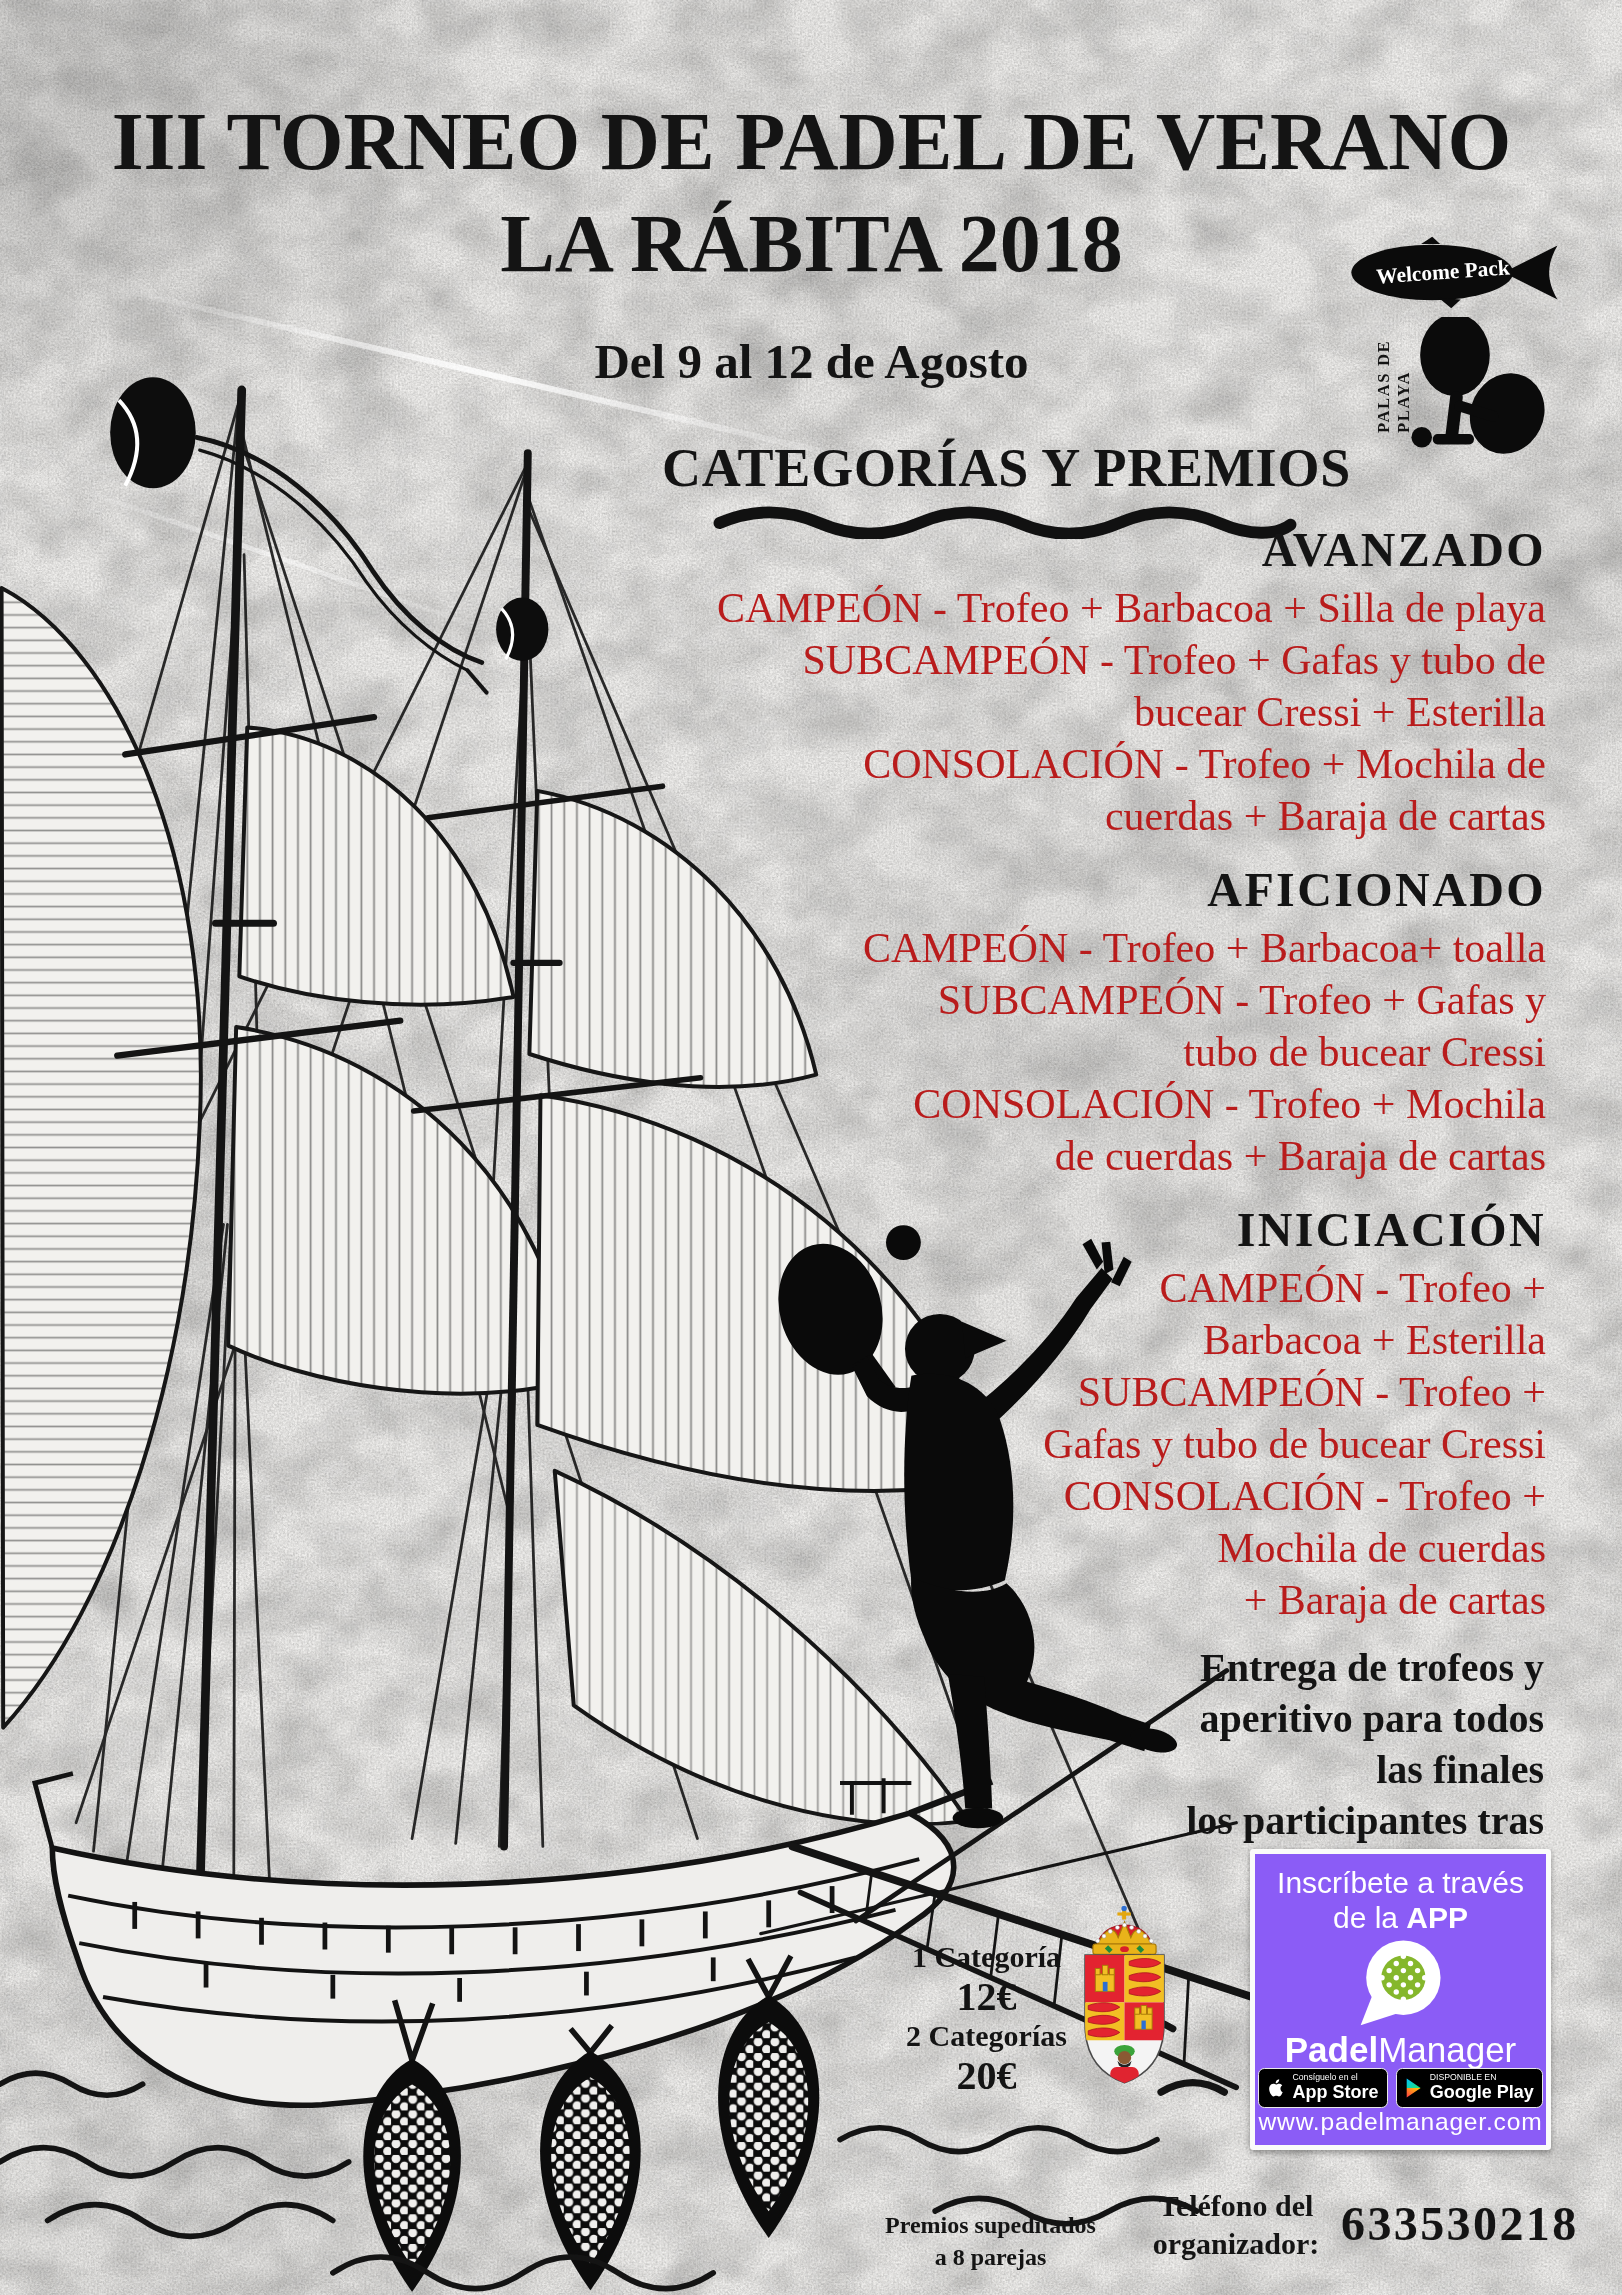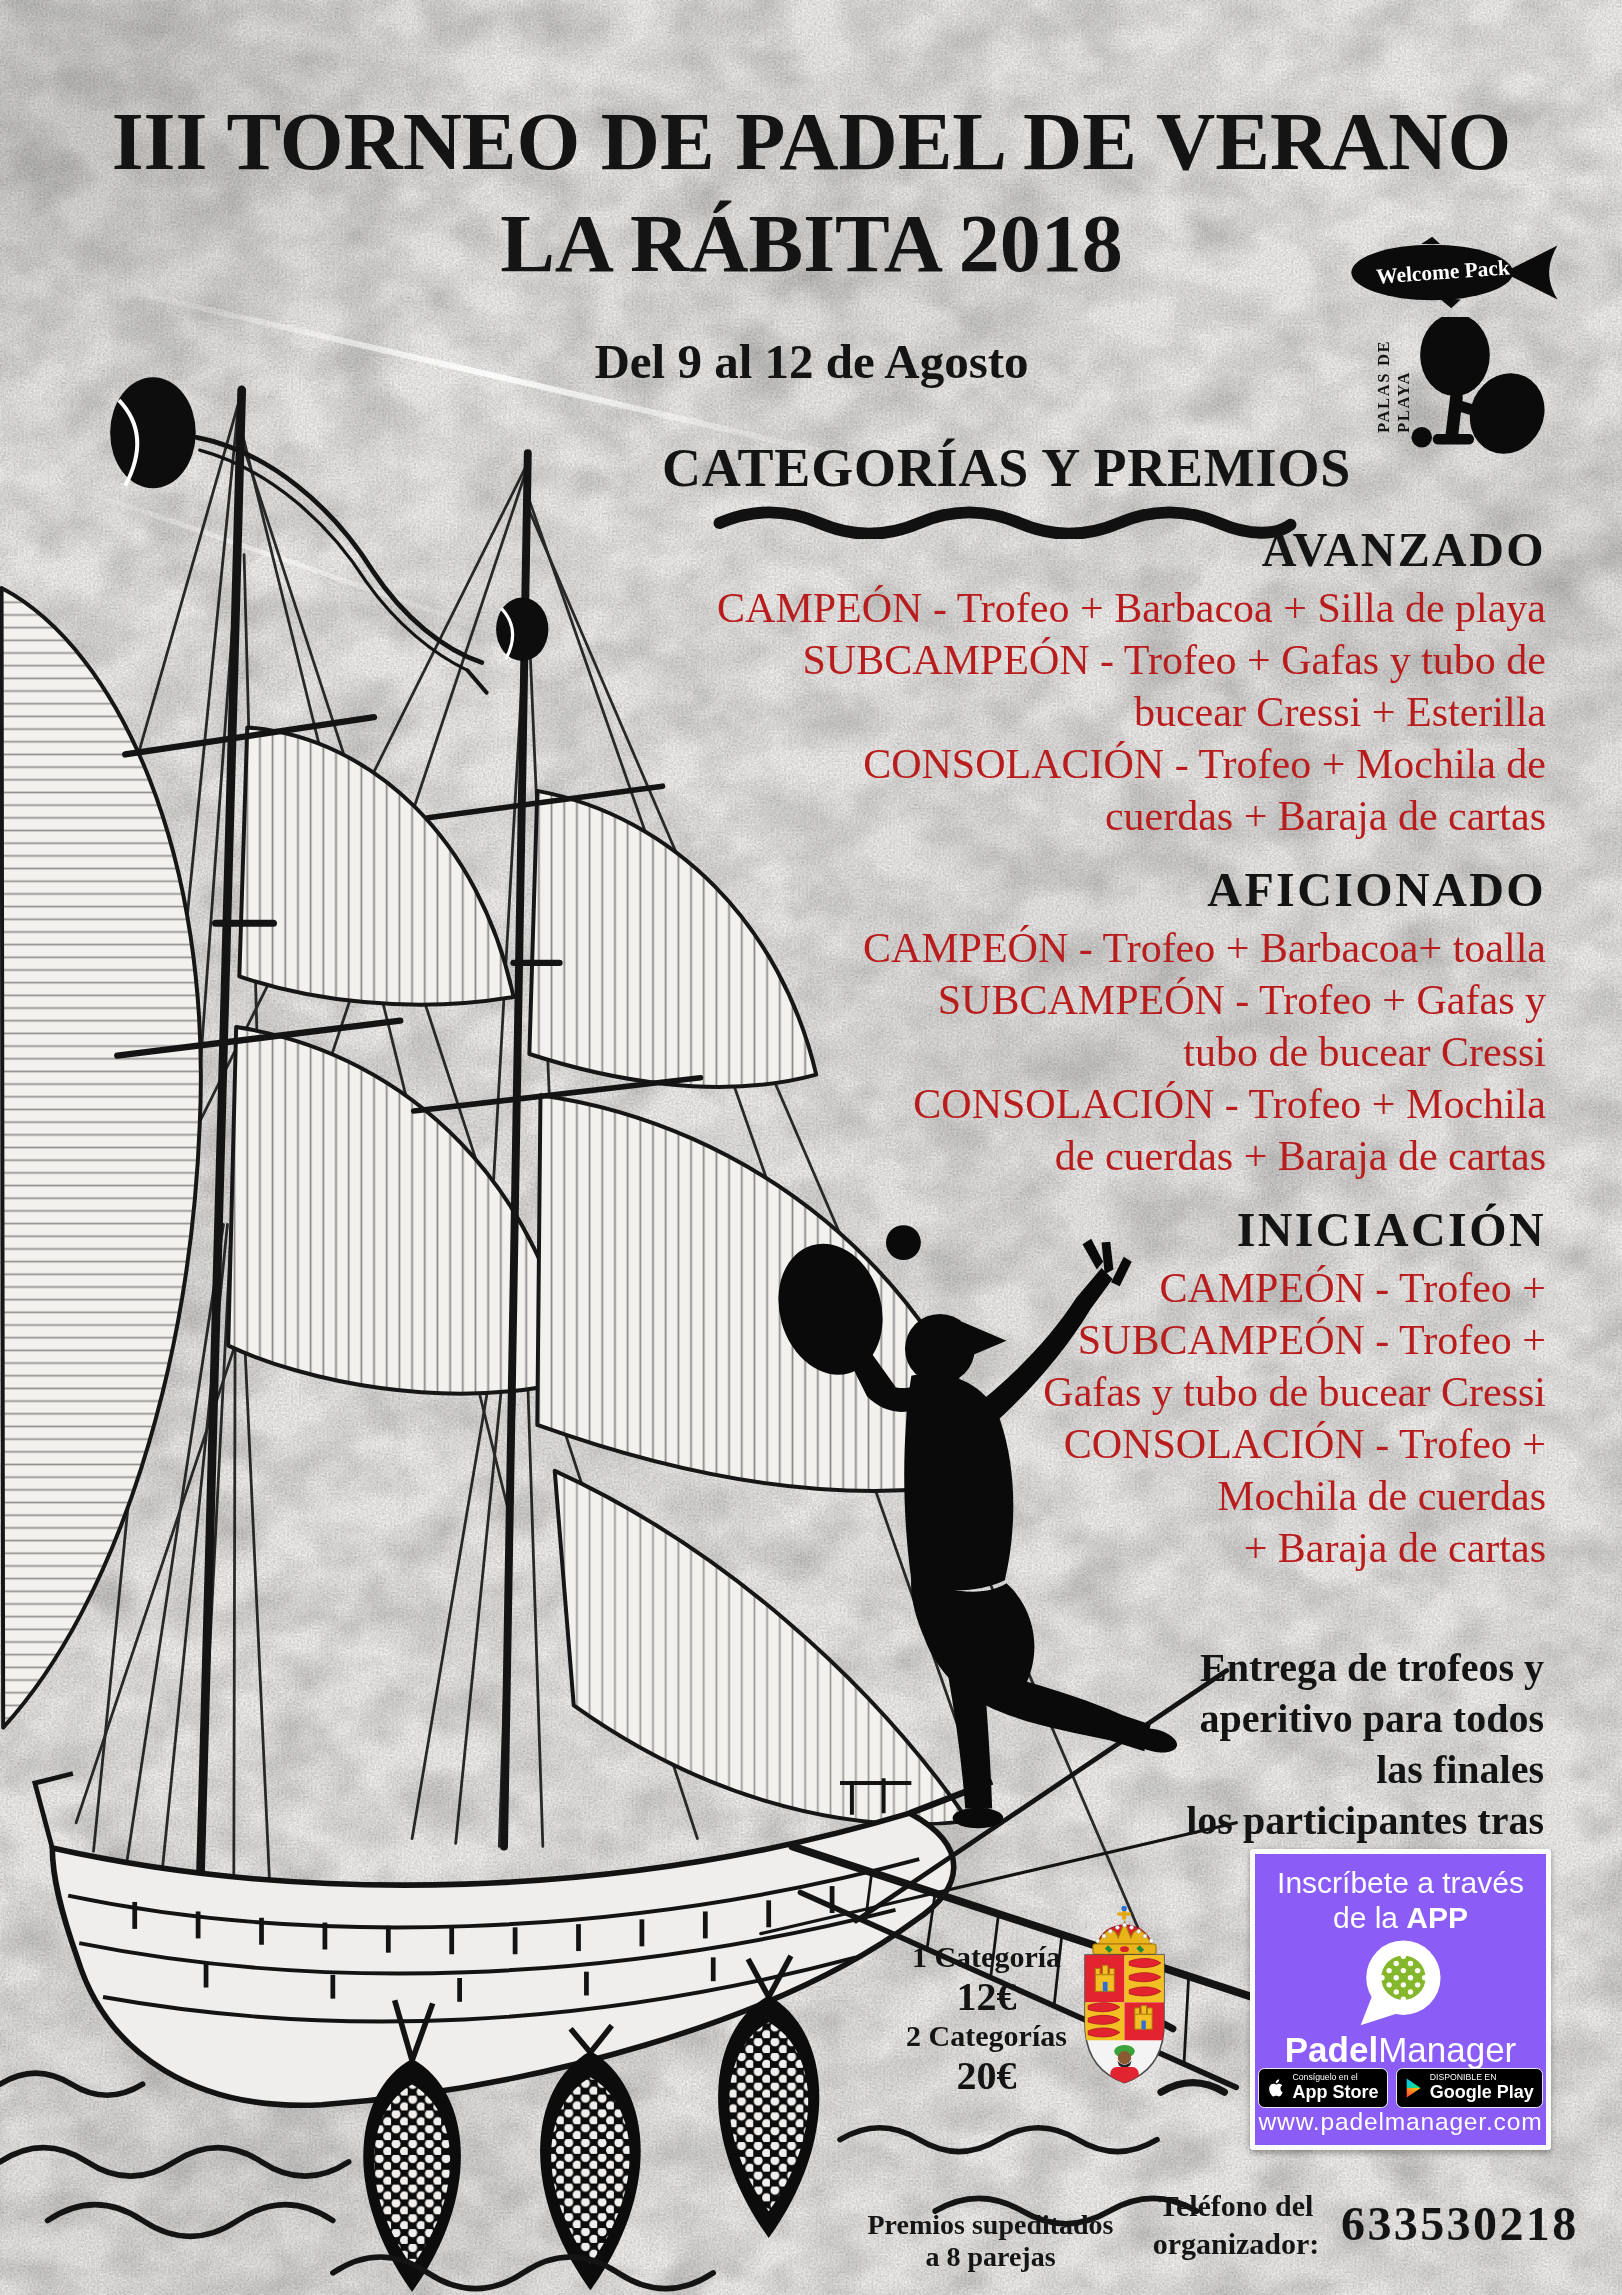--- a/index.html
+++ b/index.html
@@ -74,21 +74,21 @@
   #brand b{font-weight:bold;}
   #badges{display:flex;gap:8px;justify-content:center;}
   .badge{display:flex;align-items:center;background:#000;border:1.6px solid #e9e9e9;
     border-radius:6.3px;height:40px;padding:8px 8px;box-sizing:border-box;}
   .badge-texts{margin-left:6.3px;text-align:left;color:#fff;}
   .badge-small{font-size:8.7px;line-height:9.5px;}
   .badge-big{font-size:18px;line-height:19px;font-weight:bold;white-space:nowrap;text-align:center;}
   #website{font-size:24.6px;letter-spacing:0.8px;}
 
   #footer-note{left:856px;top:2209px;width:269px;text-align:center;
-    font-weight:bold;font-size:28px;line-height:32px;z-index:2;}
+    font-weight:bold;font-size:24px;line-height:32px;z-index:2;}
   #phone-label{left:1125px;top:2187px;width:222px;text-align:center;
     font-weight:bold;font-size:30px;line-height:38px;z-index:2;}
   #phone-number{left:1341px;top:2196px;font-weight:bold;font-size:48px;
     letter-spacing:2.4px;z-index:2;}
 </style>
 </head>
 <body>
 
 <div id="mottle"></div>
 <svg id="grain" width="1623" height="2295" aria-hidden="true" viewBox="0 0 2048 2897">
@@ -324,20 +324,21 @@
         <div class="pl">SUBCAMPEÓN - Trofeo + Gafas y</div>
         <div class="pl">tubo de bucear Cressi</div>
         <div class="pl">CONSOLACIÓN - Trofeo + Mochila</div>
         <div class="pl">de cuerdas + Baraja de cartas</div>
       </div>
   </section>
   <section class="cat">
     <div class="cat-heading">INICIACIÓN</div>
     <div>
         <div class="pl">CAMPEÓN - Trofeo +</div>
+        <div class="pl">Barbacoa + Esterilla</div>
         <div class="pl">SUBCAMPEÓN - Trofeo +</div>
         <div class="pl">Gafas y tubo de bucear Cressi</div>
         <div class="pl">CONSOLACIÓN - Trofeo +</div>
         <div class="pl">Mochila de cuerdas</div>
         <div class="pl">+ Baraja de cartas</div>
       </div>
   </section>
 </div>
 
 <div id="closing" class="abs">

